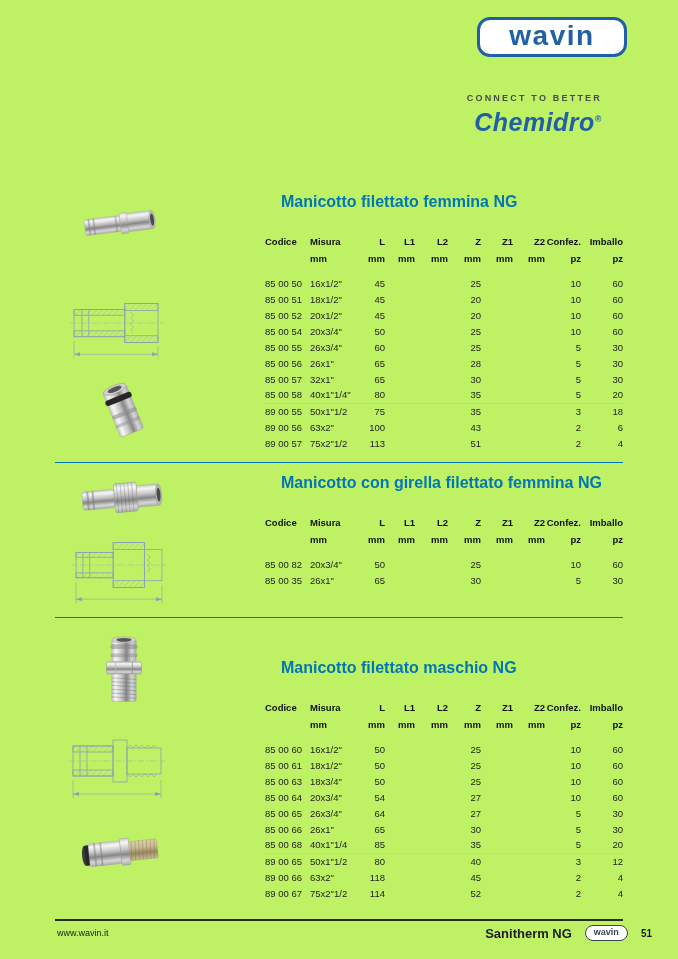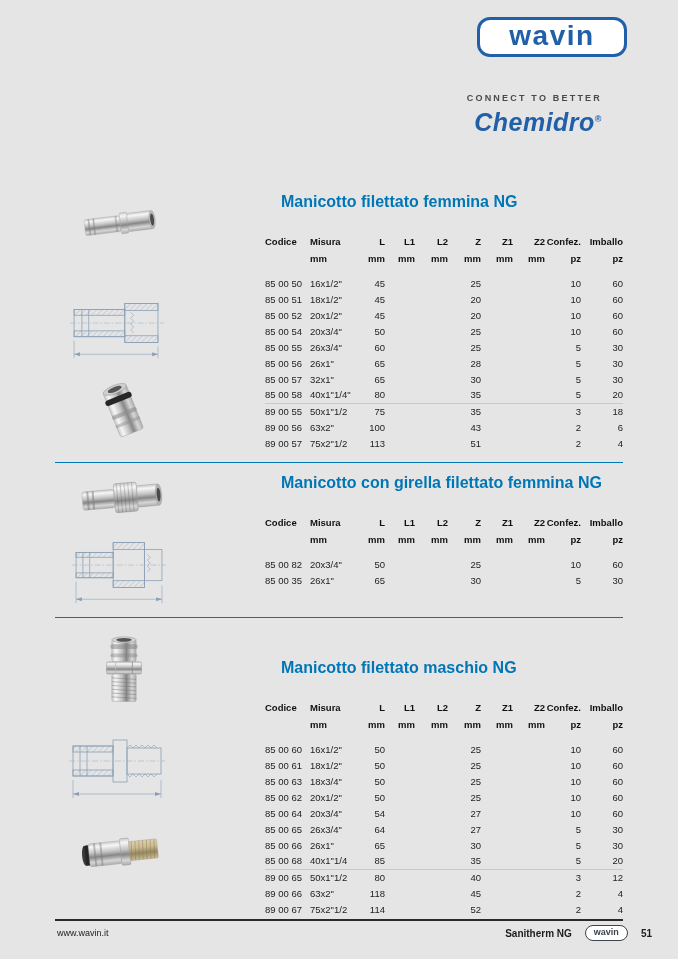--- a/index.html
+++ b/index.html
@@ -1,19 +1,19 @@
 <!DOCTYPE html>
 <html><head>
 <meta charset="utf-8">
 <title>Wavin Chemidro — Sanitherm NG — p.51</title>
 <style>
   * { margin:0; padding:0; box-sizing:border-box; }
   html,body { background:#ffffff; }
   body { font-family:"Liberation Sans", sans-serif; color:#1c1c1c; }
-  .page { position:relative; width:678px; height:959px; background:#e5e5e5; overflow:hidden; }
+  .page { position:relative; width:678px; height:959px; background:#bef264; overflow:hidden; }
 
   
   .wavin-logo {
     position:absolute; top:17px; right:51px; width:150px; height:40px;
     border:3.5px solid #2160a8; border-radius:13px;
     display:flex; align-items:center; justify-content:center;
     color:#2160a8; font-size:28px; font-weight:bold; letter-spacing:1.5px;
     padding-bottom:3px; background:#fff;
   }
   .chemidro {
@@ -46,21 +46,21 @@
   table.spec td { color:#222; height:16px; vertical-align:middle; }
   table.spec tbody.grp2 tr:first-child td { border-top:1px solid #c9c9c9; }
 
   
   .blue-rule { position:absolute; left:55px; width:568px; height:1px; background:#0076b6; }
   .footer-rule { position:absolute; left:55px; width:568px; height:1.5px; background:#2a2a2a; }
 
   
   .footer-left { position:absolute; left:57px; top:928px; font-size:9px; color:#1c1c1c; text-decoration:none; }
   .footer-right { position:absolute; right:26px; top:925px; display:flex; align-items:center; gap:13px; }
-  .series-name { font-size:10px; font-weight:bold; color:#1c1c1c; }
+  .series-name { font-size:13px; font-weight:bold; color:#1c1c1c; }
   .wavin-badge {
     border:1.4px solid #3c4450; border-radius:8px; padding:0 8px 1px 8px;
     font-size:9px; font-weight:bold; color:#3c4450; line-height:13px; background:#fff;
   }
   .page-number { font-size:10px; font-weight:bold; color:#1c1c1c; }
 </style>
 </head>
 <body>
 
 <div class="page">
@@ -596,32 +596,20 @@
             <td>50</td>
             <td></td>
             <td></td>
             <td>25</td>
             <td></td>
             <td></td>
             <td>10</td>
             <td>60</td>
           </tr>
           <tr>
-            <td>85 00 62</td>
-            <td>20x1/2"</td>
-            <td>50</td>
-            <td></td>
-            <td></td>
-            <td>25</td>
-            <td></td>
-            <td></td>
-            <td>10</td>
-            <td>60</td>
-          </tr>
-          <tr>
             <td>85 00 64</td>
             <td>20x3/4"</td>
             <td>54</td>
             <td></td>
             <td></td>
             <td>27</td>
             <td></td>
             <td></td>
             <td>10</td>
             <td>60</td>

